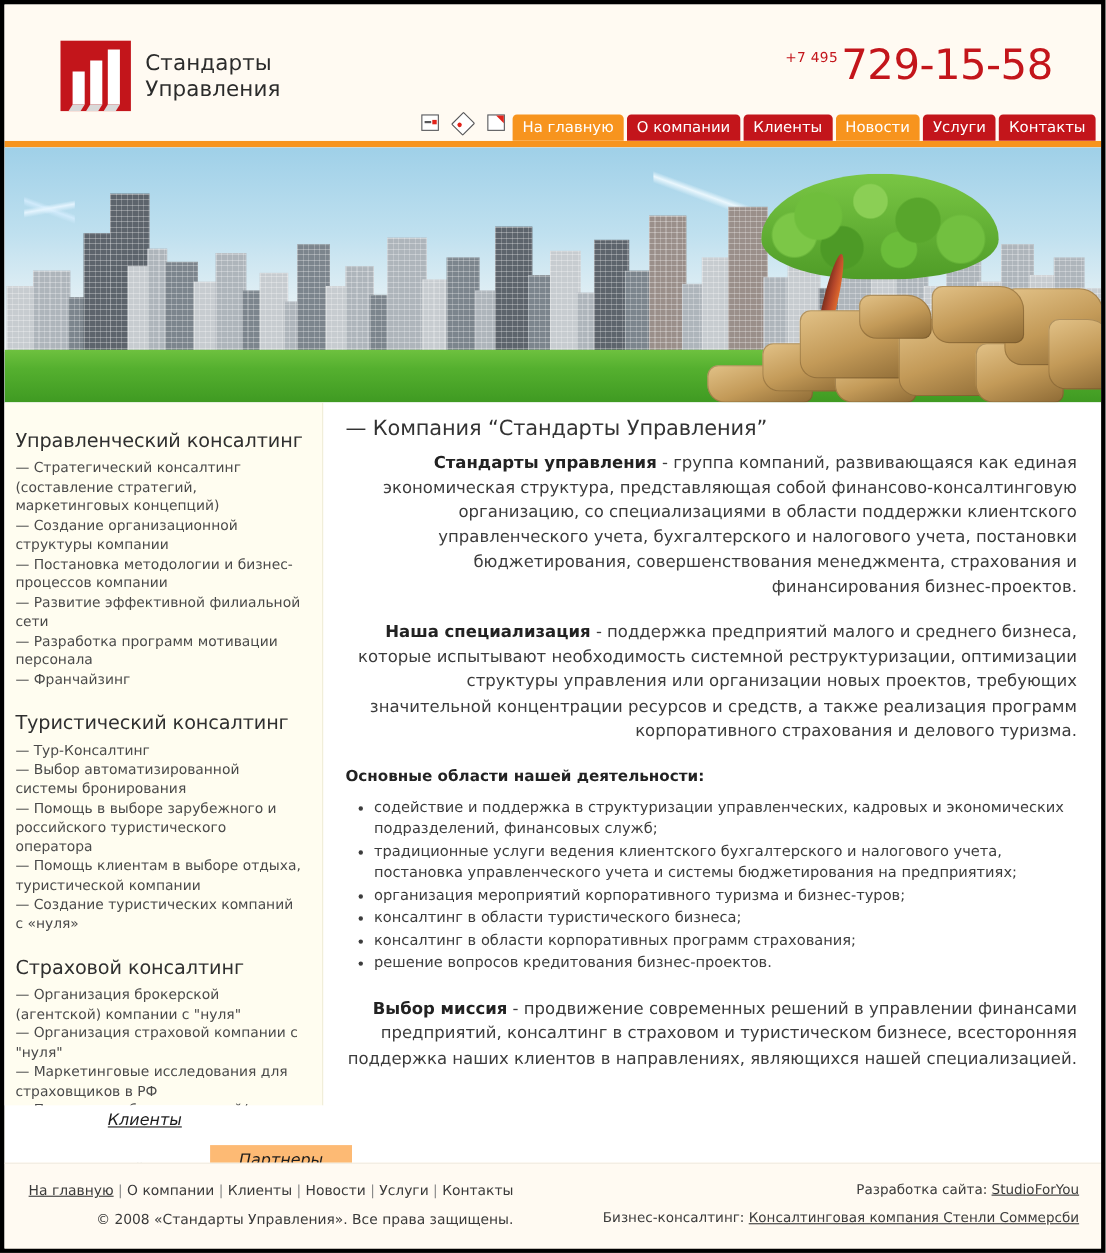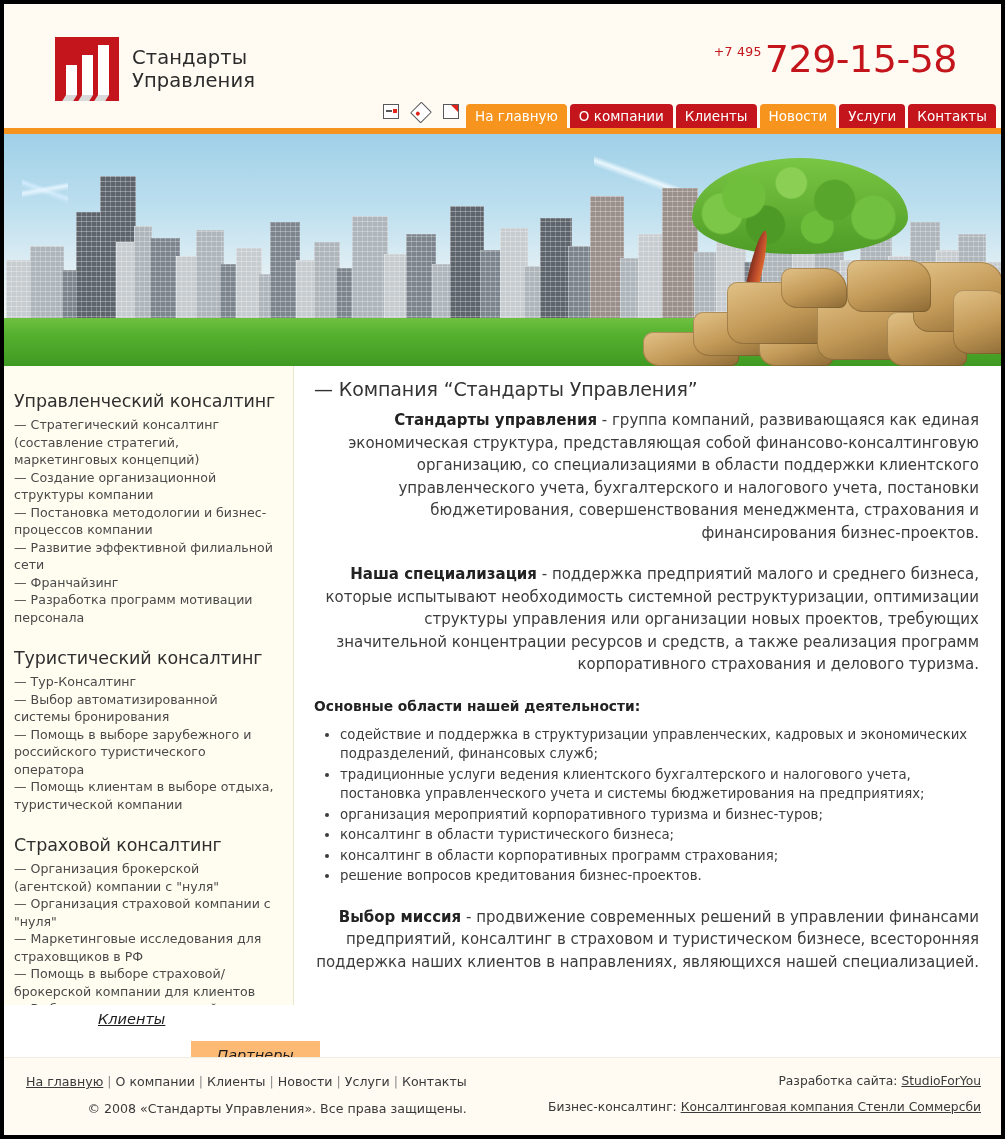--- a/index.html
+++ b/index.html
@@ -551,30 +551,31 @@
   <div class="body-area">
 
     <div class="sidebar">
 
       <div class="sb-group">
         <h3 class="sb-h">Управленческий консалтинг</h3>
         <p class="sb-item">— Стратегический консалтинг (составление стратегий, маркетинговых концепций)</p>
         <p class="sb-item">— Создание организационной структуры компании</p>
         <p class="sb-item">— Постановка методологии и бизнес-процессов компании</p>
         <p class="sb-item">— Развитие эффективной филиальной сети</p>
+        <p class="sb-item">— Разработка программ мотивации персонала</p>
         <p class="sb-item">— Франчайзинг</p>
-        <p class="sb-item">— Разработка программ мотивации персонала</p>
       </div>
 
       <div class="sb-group">
         <h3 class="sb-h">Туристический консалтинг</h3>
         <p class="sb-item">— Тур-Консалтинг</p>
         <p class="sb-item">— Выбор автоматизированной системы бронирования</p>
         <p class="sb-item">— Помощь в выборе зарубежного и российского туристического оператора</p>
         <p class="sb-item">— Помощь клиентам в выборе отдыха, туристической компании</p>
+        <p class="sb-item">— Создание туристических компаний с «нуля»</p>
       </div>
 
       <div class="sb-group">
         <h3 class="sb-h">Страховой консалтинг</h3>
         <p class="sb-item">— Организация брокерской (агентской) компании с "нуля"</p>
         <p class="sb-item">— Организация страховой компании с "нуля"</p>
         <p class="sb-item">— Маркетинговые исследования для страховщиков в РФ</p>
         <p class="sb-item">— Помощь в выборе страховой/брокерской компании для клиентов</p>
         <p class="sb-item">— Выбор автоматизированной информационной системы учета БСО</p>
       </div>

